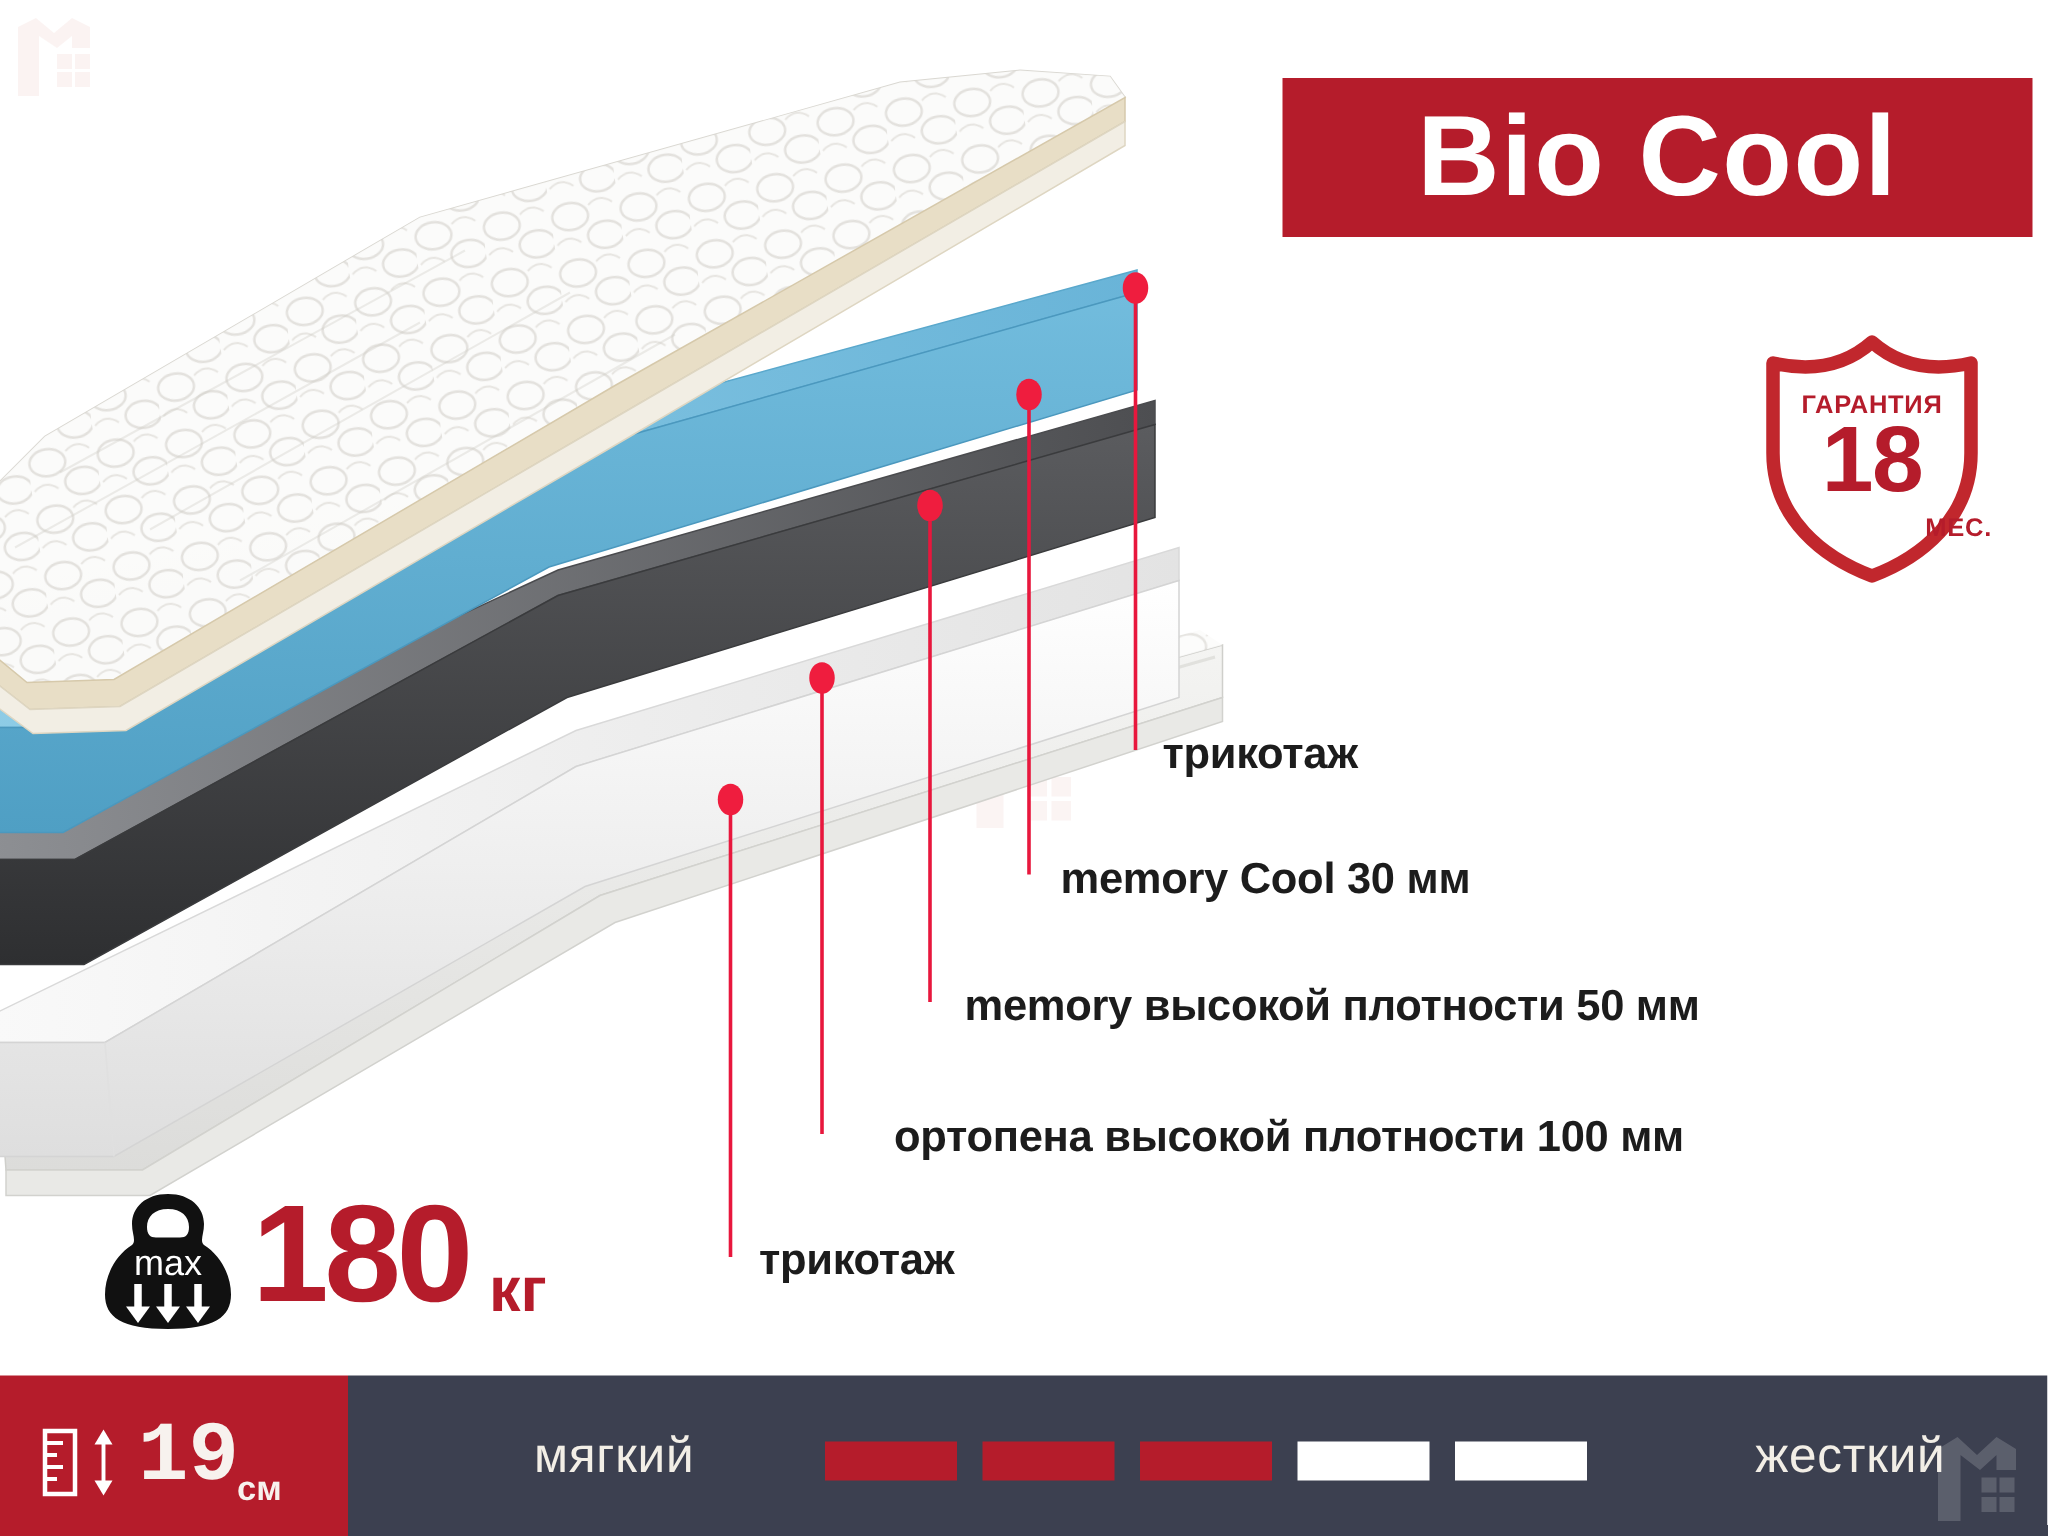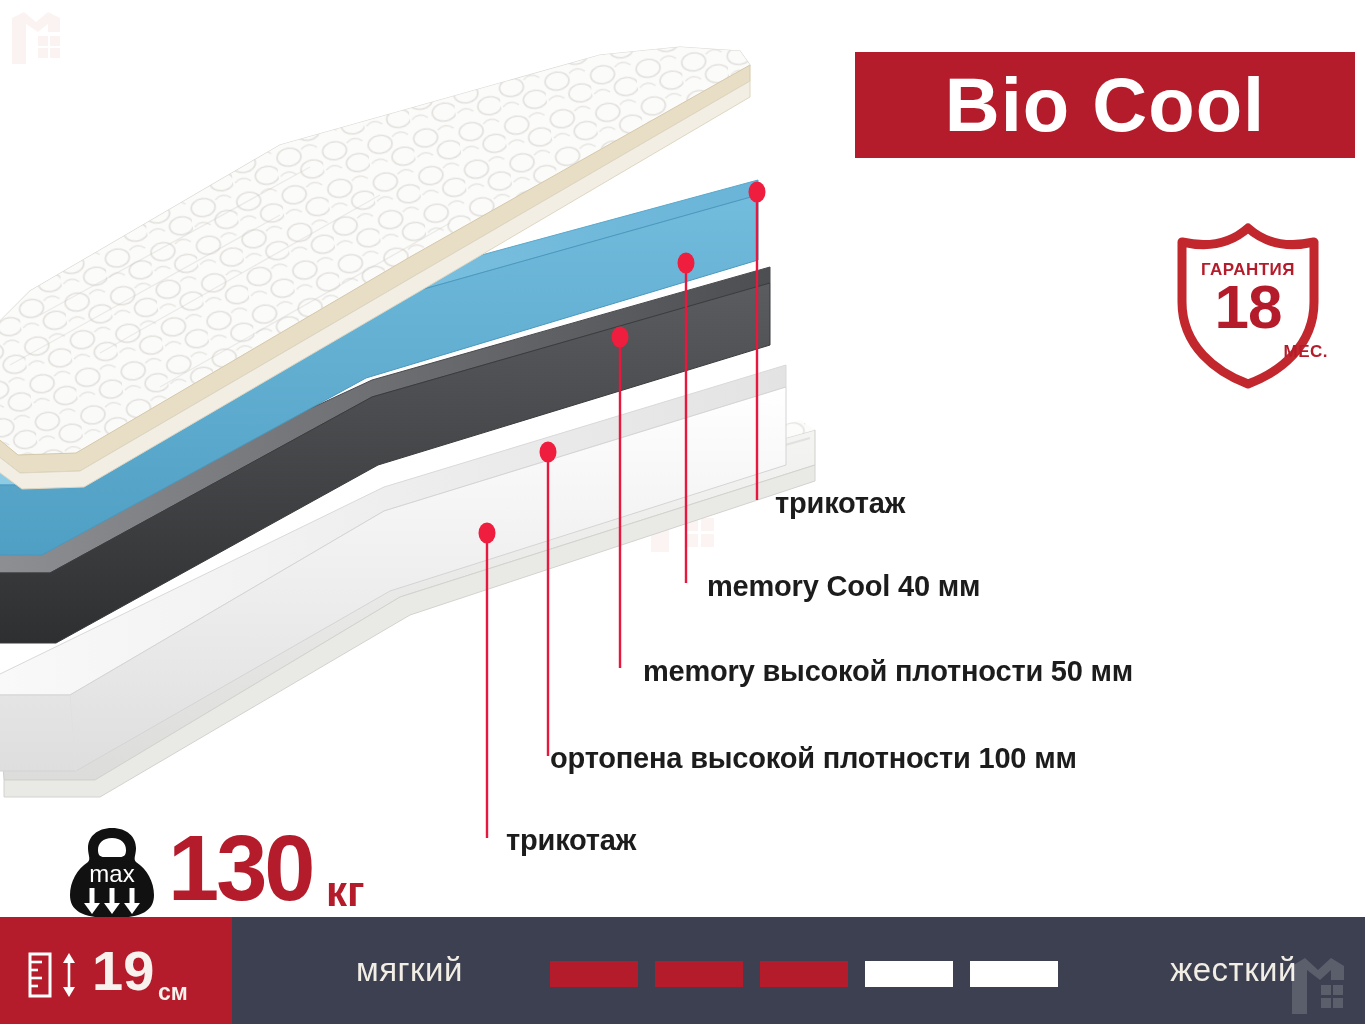--- a/index.html
+++ b/index.html
@@ -40,36 +40,36 @@
   .sh-bot { top:124px; font-size:17px; letter-spacing:.5px;text-align:right; }
 
   
   .callout { position:absolute; color:#1c1c1c; font-size:29px; font-weight:bold;
              white-space:nowrap; font-family:"Liberation Sans", sans-serif; letter-spacing:-.2px; }
 
   
   .leaders { position:absolute; left:0; top:0; width:1365px; height:1024px; pointer-events:none; }
 
   
-  .weight { position:absolute; left:58px; top:824px; width:330px; height:100px; }
+  .weight { position:absolute; left:58px; top:792px; width:330px; height:100px; }
   .weight .kb { position:absolute; left:8px; top:0; width:92px; height:98px; }
   .weight .num { position:absolute; left:110px; top:-2px; color:#b51c2b;
                  font-size:92px; font-weight:bold; line-height:1; letter-spacing:-3px;
                  font-family:"Liberation Sans", sans-serif; }
   .weight .unit { position:absolute; left:268px; top:44px; color:#b51c2b;
                   font-size:42px; font-weight:bold; font-family:"Liberation Sans", sans-serif; }
 
   
   .bottombar { position:absolute; left:0; bottom:0; width:1365px; height:107px; display:flex; }
   .bb-left { width:232px; height:107px; background:#b51c2b; position:relative; }
   .bb-right { flex:1; height:107px; background:#3c4050; position:relative; }
 
   .ruler-ico { position:absolute; left:26px; top:34px; width:66px; height:48px; }
   .height-num { position:absolute; left:92px; top:26px; color:#f7f2ee; font-size:56px;
-                font-weight:bold; line-height:1; font-family:Liberation Sans, sans-serif; }
+                font-weight:bold; line-height:1; font-family:Liberation Mono, monospace; }
   .height-unit { position:absolute; left:158px; top:62px; color:#f7f2ee; font-size:23px;
                  font-weight:bold; font-family:"Liberation Sans", sans-serif; }
 
   .soft-lbl, .firm-lbl {
     position:absolute; top:34px; color:#f2eee6; font-size:33px; font-weight:normal;
     font-family:"Liberation Sans", sans-serif; letter-spacing:.5px;
   }
   .soft-lbl { left:124px;text-align:right; }
   .firm-lbl { right:68px; }
 
@@ -214,43 +214,43 @@
   <g fill="#ef1d3e">
     <ellipse cx="757" cy="192" rx="8.5" ry="10.5"></ellipse>
     <ellipse cx="686" cy="263" rx="8.5" ry="10.5"></ellipse>
     <ellipse cx="620" cy="337" rx="8.5" ry="10.5"></ellipse>
     <ellipse cx="548" cy="452" rx="8.5" ry="10.5"></ellipse>
     <ellipse cx="487" cy="533" rx="8.5" ry="10.5"></ellipse>
   </g>
 </svg>
 
 <div class="callout" style="left:775px; top:487px;">трикотаж</div>
-<div class="callout" style="left:707px; top:570px;">memory Cool 40 мм</div>
+<div class="callout" style="left:707px; top:570px;">memory Cool 30 мм</div>
 <div class="callout" style="left:643px; top:655px;">memory высокой плотности 50 мм</div>
-<div class="callout" style="left:550px; top:742px;">ортопена высокой плотности 100 мм</div>
+<div class="callout" style="left:596px; top:742px;">ортопена высокой плотности 100 мм</div>
 <div class="callout" style="left:506px; top:824px;">трикотаж</div>
 
 <div class="weight">
   <svg class="kb" viewBox="0 0 92 98" aria-hidden="true">
     <path d="M46 4 C31 4 22 13 22 24 C22 31 25 35 22 38 C11 45 4 58 4 71 C4 86 15 94 46 94
              C77 94 88 86 88 71 C88 58 81 45 70 38 C67 35 70 31 70 24 C70 13 61 4 46 4 Z
              M46 14 C55 14 60 19 60 26 C60 31 58 33 54 33 L38 33 C34 33 32 31 32 26 C32 19 37 14 46 14 Z" fill="#111111"></path>
     <text x="46" y="58" font-family="Liberation Sans, sans-serif" font-size="24" fill="#ffffff" text-anchor="middle">max</text>
     <g stroke="#ffffff" stroke-width="5" fill="none">
       <line x1="26" y1="64" x2="26" y2="80"></line>
       <line x1="46" y1="64" x2="46" y2="80"></line>
       <line x1="66" y1="64" x2="66" y2="80"></line>
     </g>
     <g fill="#ffffff">
       <polygon points="18,79 34,79 26,90"></polygon>
       <polygon points="38,79 54,79 46,90"></polygon>
       <polygon points="58,79 74,79 66,90"></polygon>
     </g>
   </svg>
-  <span class="num">130</span>
+  <span class="num">180</span>
   <span class="unit">кг</span>
 </div>
 
 <div class="bottombar">
 
   <div class="bb-left">
     <svg class="ruler-ico" viewBox="0 0 66 48" aria-hidden="true">
       <rect x="4" y="3" width="20" height="42" fill="none" stroke="#ffffff" stroke-width="3"></rect>
       <g stroke="#ffffff" stroke-width="2.6">
         <line x1="4" y1="11" x2="16" y2="11"></line>

